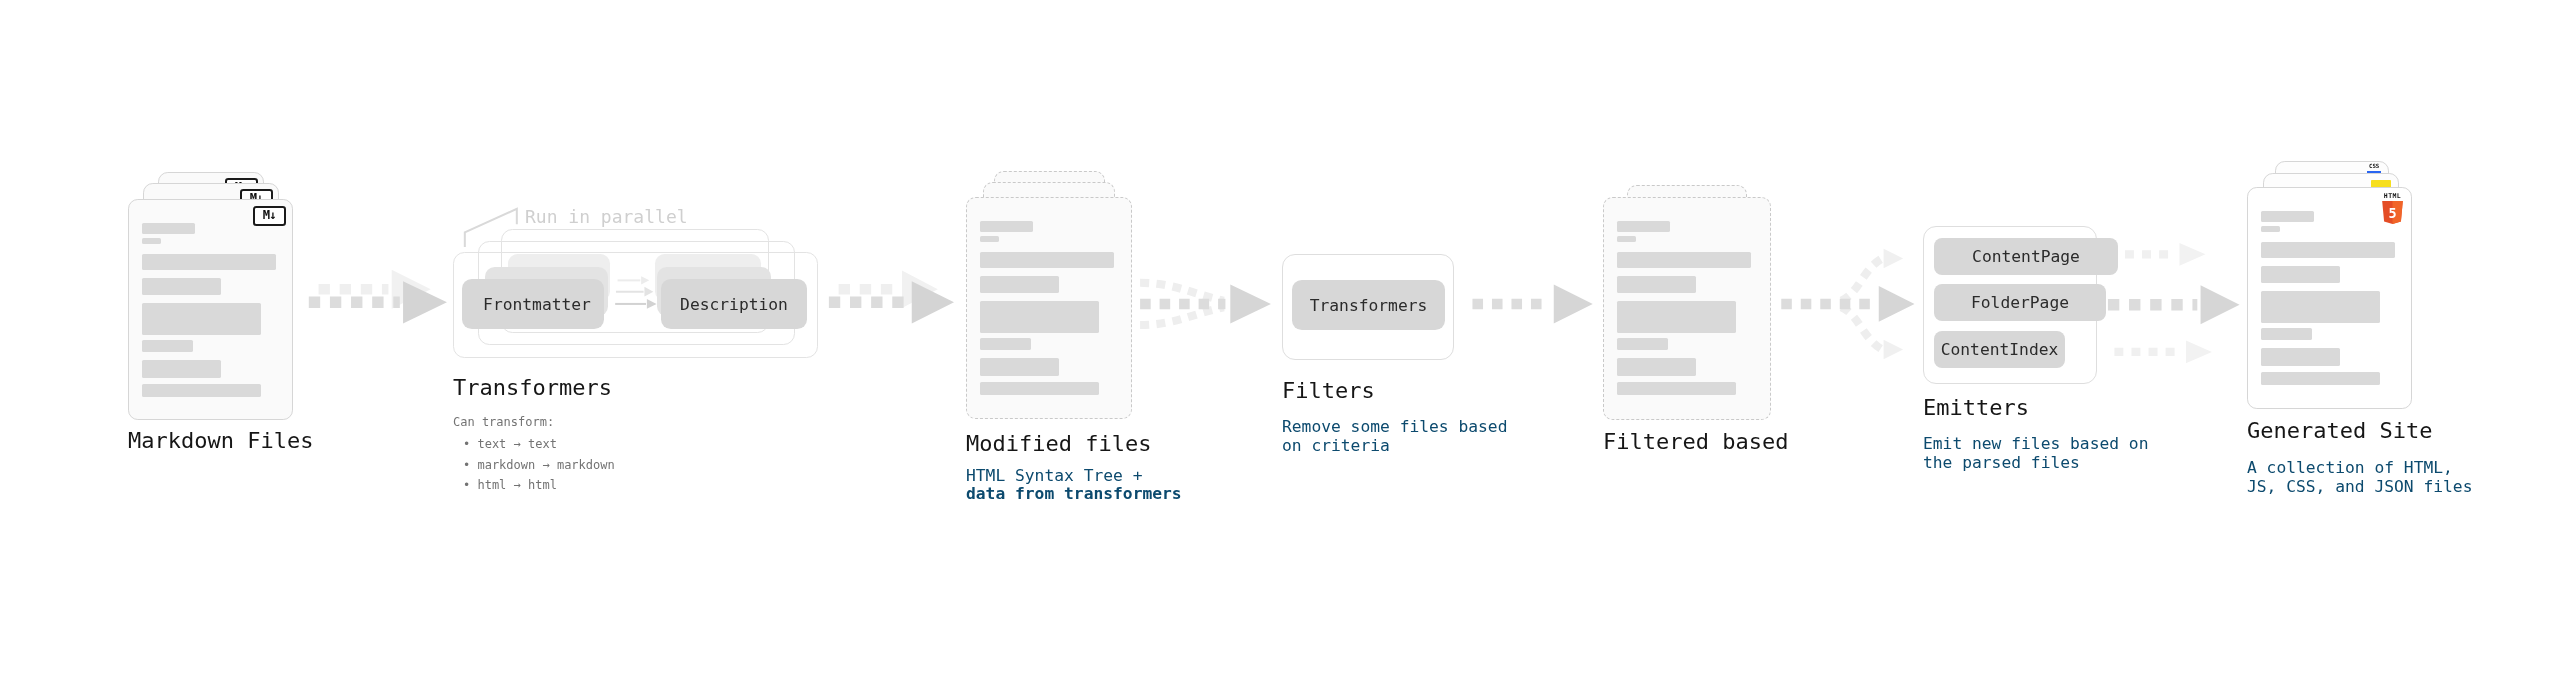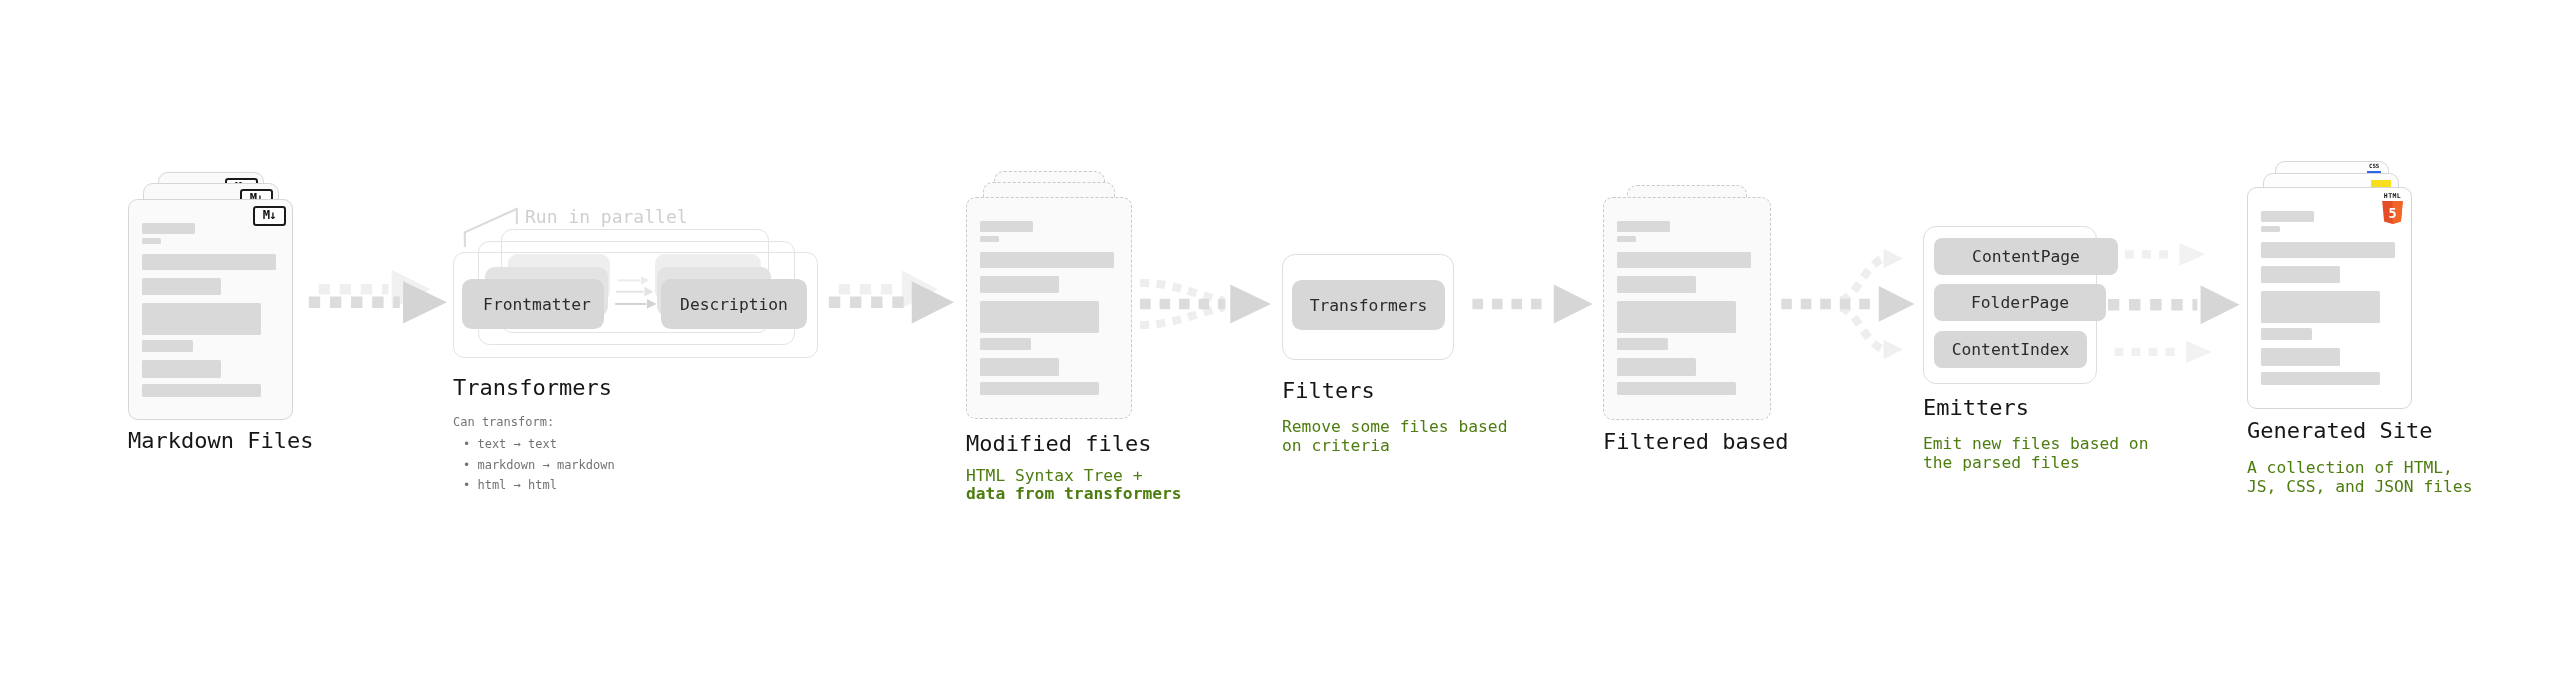--- a/index.html
+++ b/index.html
@@ -17,21 +17,21 @@
     background:#ffffff;color:#111;font-weight:700;font-size:12.2px;line-height:14.6px;text-align:center;letter-spacing:-0.8px;}
   
   .node-container{position:absolute;box-sizing:border-box;border:1.6px solid #e3e3e3;border-radius:11.4px;background:transparent;}
   .solid-container{position:absolute;box-sizing:border-box;border:1.6px solid #dedede;border-radius:13px;background:#ffffff;}
   .node-btn{position:absolute;box-sizing:border-box;background:#d7d7d7;border-radius:9.8px;display:flex;align-items:center;justify-content:center;
     font-size:16.3px;color:#2b2b2b;}
   .ghost1{background:#e3e3e3;}
   .ghost2{background:#eeeeee;}
   
   .h-label{position:absolute;font-size:22px;color:#161616;white-space:pre;}
-  .sub{position:absolute;font-size:16.3px;color:#4d7c0f;white-space:pre;text-align:center;}
+  .sub{position:absolute;font-size:16.3px;color:#0c4a6e;white-space:pre;text-align:center;}
   .note{position:absolute;font-size:12px;color:#737373;white-space:pre;}
   .faint-label{position:absolute;font-size:18px;color:#cfcfcf;white-space:pre;}
   
   .js-badge{position:absolute;width:19.5px;height:8.1px;background:#f7df1e;border-radius:0.8px;}
   .css-badge{position:absolute;width:16.3px;text-align:center;}
   .css-badge .css-txt{font-size:5.7px;font-weight:700;color:#111;line-height:5.7px;display:block;}
   .css-badge .css-bar{display:block;width:14.6px;height:2.4px;background:#2965f1;margin:0.8px auto 0;}
   .html5-logo{position:absolute;width:23px;text-align:center;}
   .html5-logo .html5-caption{display:block;font-size:6.5px;font-weight:800;color:#111;letter-spacing:0.4px;line-height:7.3px;}
   svg.overlay{position:absolute;left:0;top:0;z-index:0;}
@@ -170,21 +170,21 @@
       <div class="bar" style="width: 79px; height: 18px; margin-top: 8.1px;"></div>
       <div class="bar" style="width: 119px; height: 12.2px; margin-top: 6.5px;"></div>
     </div>
   <div class="h-label" style="left:1603px;top:429px;">Filtered based</div>
 </div>
 
 <div class="grp">
   <div class="solid-container" style="left:1923px;top:226px;width:174px;height:158px;"></div>
   <div class="node-btn" style="left:1934px;top:238px;width:184px;height:37px;border-radius:8.1px;">ContentPage</div>
   <div class="node-btn" style="left:1934px;top:284px;width:172px;height:37px;border-radius:8.1px;">FolderPage</div>
-  <div class="node-btn" style="left:1934px;top:331px;width:153px;height:37px;border-radius:8.1px;">ContentIndex</div>
+  <div class="node-btn" style="left:1934px;top:331px;width:131px;height:37px;border-radius:8.1px;">ContentIndex</div>
   <div class="h-label" style="left:1923px;top:395px;">Emitters</div>
   <div class="sub" style="left:1923px;top:434px;">Emit new files based on</div>
   <div class="sub" style="left:1923px;top:453px;">the parsed files</div>
 </div>
 
 <div class="grp">
   <div class="card" style="left:2275px;top:161px;width:114px;height:221px;background:#fdfdfd;"></div>
   <div class="css-badge" style="left:2366px;top:164px;">
     <span class="css-txt">CSS</span>
     <span class="css-bar"></span>

